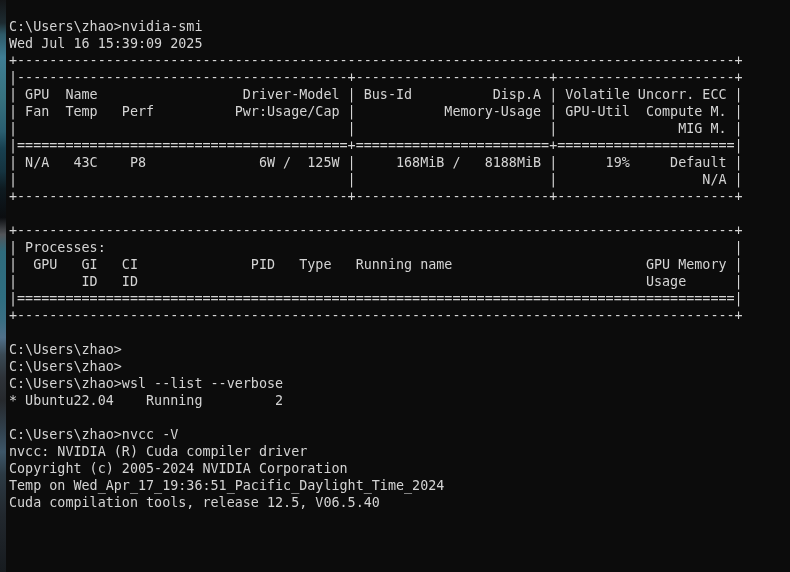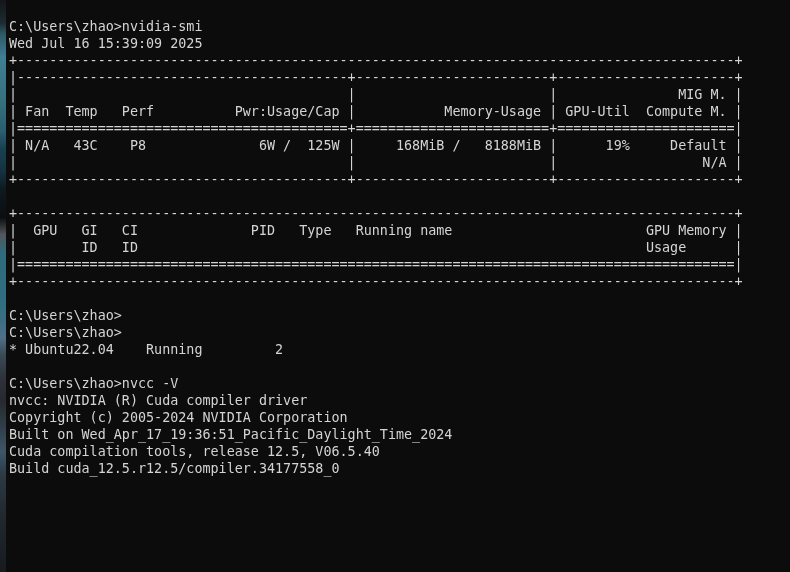--- a/index.html
+++ b/index.html
@@ -68,37 +68,39 @@
 </head>
 <body>
 
 <div class="screen">
   <div class="wallpaper-strip"></div>
   <div class="term">
     <div class="line">C:\Users\zhao&gt;nvidia-smi</div>
     <div class="line">Wed Jul 16 15:39:09 2025</div>
     <div class="line">+-----------------------------------------------------------------------------------------+</div>
     <div class="line">|-----------------------------------------+------------------------+----------------------+</div>
+    <div class="line">| GPU  Name                  Driver-Model | Bus-Id          Disp.A | Volatile Uncorr. ECC |</div>
+    <div class="line">| Fan  Temp   Perf          Pwr:Usage/Cap |           Memory-Usage | GPU-Util  Compute M. |</div>
     <div class="line">|                                         |                        |               MIG M. |</div>
-    <div class="line">| Fan  Temp   Perf          Pwr:Usage/Cap |           Memory-Usage | GPU-Util  Compute M. |</div>
     <div class="line">|=========================================+========================+======================|</div>
     <div class="line">| N/A   43C    P8              6W /  125W |     168MiB /   8188MiB |      19%     Default |</div>
     <div class="line">|                                         |                        |                  N/A |</div>
     <div class="line">+-----------------------------------------+------------------------+----------------------+</div>
     <div class="line"></div>
     <div class="line">+-----------------------------------------------------------------------------------------+</div>
+    <div class="line">| Processes:                                                                              |</div>
     <div class="line">|  GPU   GI   CI              PID   Type   Running name                        GPU Memory |</div>
     <div class="line">|        ID   ID                                                               Usage      |</div>
     <div class="line">|=========================================================================================|</div>
     <div class="line">+-----------------------------------------------------------------------------------------+</div>
     <div class="line"></div>
     <div class="line">C:\Users\zhao&gt;</div>
     <div class="line">C:\Users\zhao&gt;</div>
+    <div class="line">C:\Users\zhao&gt;wsl --list --verbose</div>
     <div class="line">* Ubuntu22.04    Running         2</div>
     <div class="line"></div>
     <div class="line">C:\Users\zhao&gt;nvcc -V</div>
     <div class="line">nvcc: NVIDIA (R) Cuda compiler driver</div>
     <div class="line">Copyright (c) 2005-2024 NVIDIA Corporation</div>
-    <div class="line">Built on Wed_Apr_17_19:36:51_Pacific_Daylight_Time_2024</div>
+    <div class="line">Temp on Wed_Apr_17_19:36:51_Pacific_Daylight_Time_2024</div>
     <div class="line">Cuda compilation tools, release 12.5, V06.5.40</div>
-    <div class="line">Build cuda_12.5.r12.5/compiler.34177558_0</div>
   </div>
 </div>
 
 </body></html>

